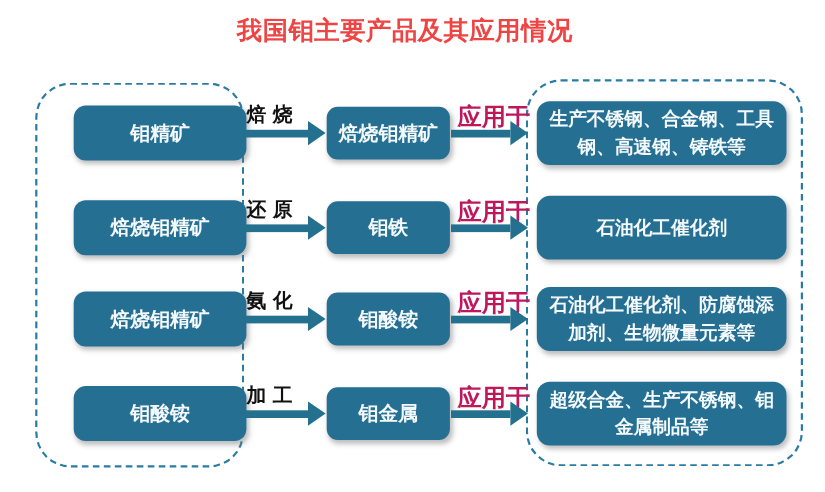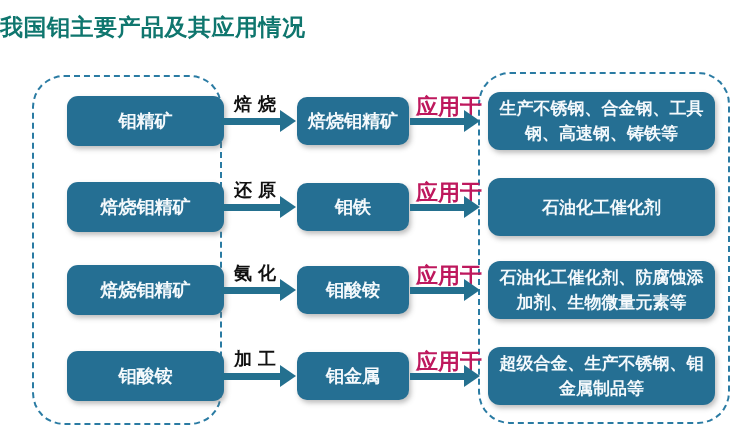--- a/index.html
+++ b/index.html
@@ -4,22 +4,23 @@
 <style>
   * { margin:0; padding:0; box-sizing:border-box; }
   html,body { background:#ffffff; }
   body { font-family: "Liberation Sans", "DejaVu Sans", sans-serif; }
   .canvas {
     position:relative; width:750px; height:447px; background:#ffffff;
     overflow:hidden;
   }
   .title {
     position:absolute; top:12px; left:0; width:736px;
+    text-align:center;
     font-family:"Liberation Serif","DejaVu Serif",serif;
-    font-weight:bold; font-size:23px; color:#0f766e;
+    font-weight:bold; font-size:23px; color:#ef4444;
     letter-spacing:0.5px;
   }
   .panel {
     position:absolute;
     border:2px dashed var(--panel-border,#2a7ba3);
     border-radius:32px;
     background:transparent;
   }
   .panel.left  { left:32px;  top:75px; width:190px; height:350px; }
   .panel.right { left:478px; top:72px; width:252px; height:352px; }
@@ -38,22 +39,22 @@
     display:flex; align-items:center; justify-content:center;
     text-align:center;
     box-shadow:2px 3px 5px rgba(110,110,110,0.45);
   }
   .src  { left:48px;  top:10px; width:157px; height:50px; border-radius:11px; font-size:18px;margin-left:19px; }
   .mid  { left:297px; top:11px; width:112px; height:48px; border-radius:10px; font-size:18px; }
   .app  { left:488px; top:6px;  width:227px; height:58px; border-radius:12px;
           font-size:17px; line-height:25px; padding:16px 8px; }
 
   .proc-label {
-    position:absolute; left:200px; top:6px; width:82px;
-    text-align:right; color:#111111;
+    position:absolute; left:218px; top:6px; width:82px;
+    text-align:left; color:#111111;
     font-family:"Liberation Serif","DejaVu Serif",serif;
     font-weight:bold; font-size:18px;
     letter-spacing:6px; text-indent:6px;
     white-space:nowrap;
   }
   .apply-label {
     position:absolute; left:406px; top:6px; width:76px;
     text-align:right; color:#be185d;
     font-family:"Liberation Serif","DejaVu Serif",serif;
     font-weight:bold; font-size:22px;

